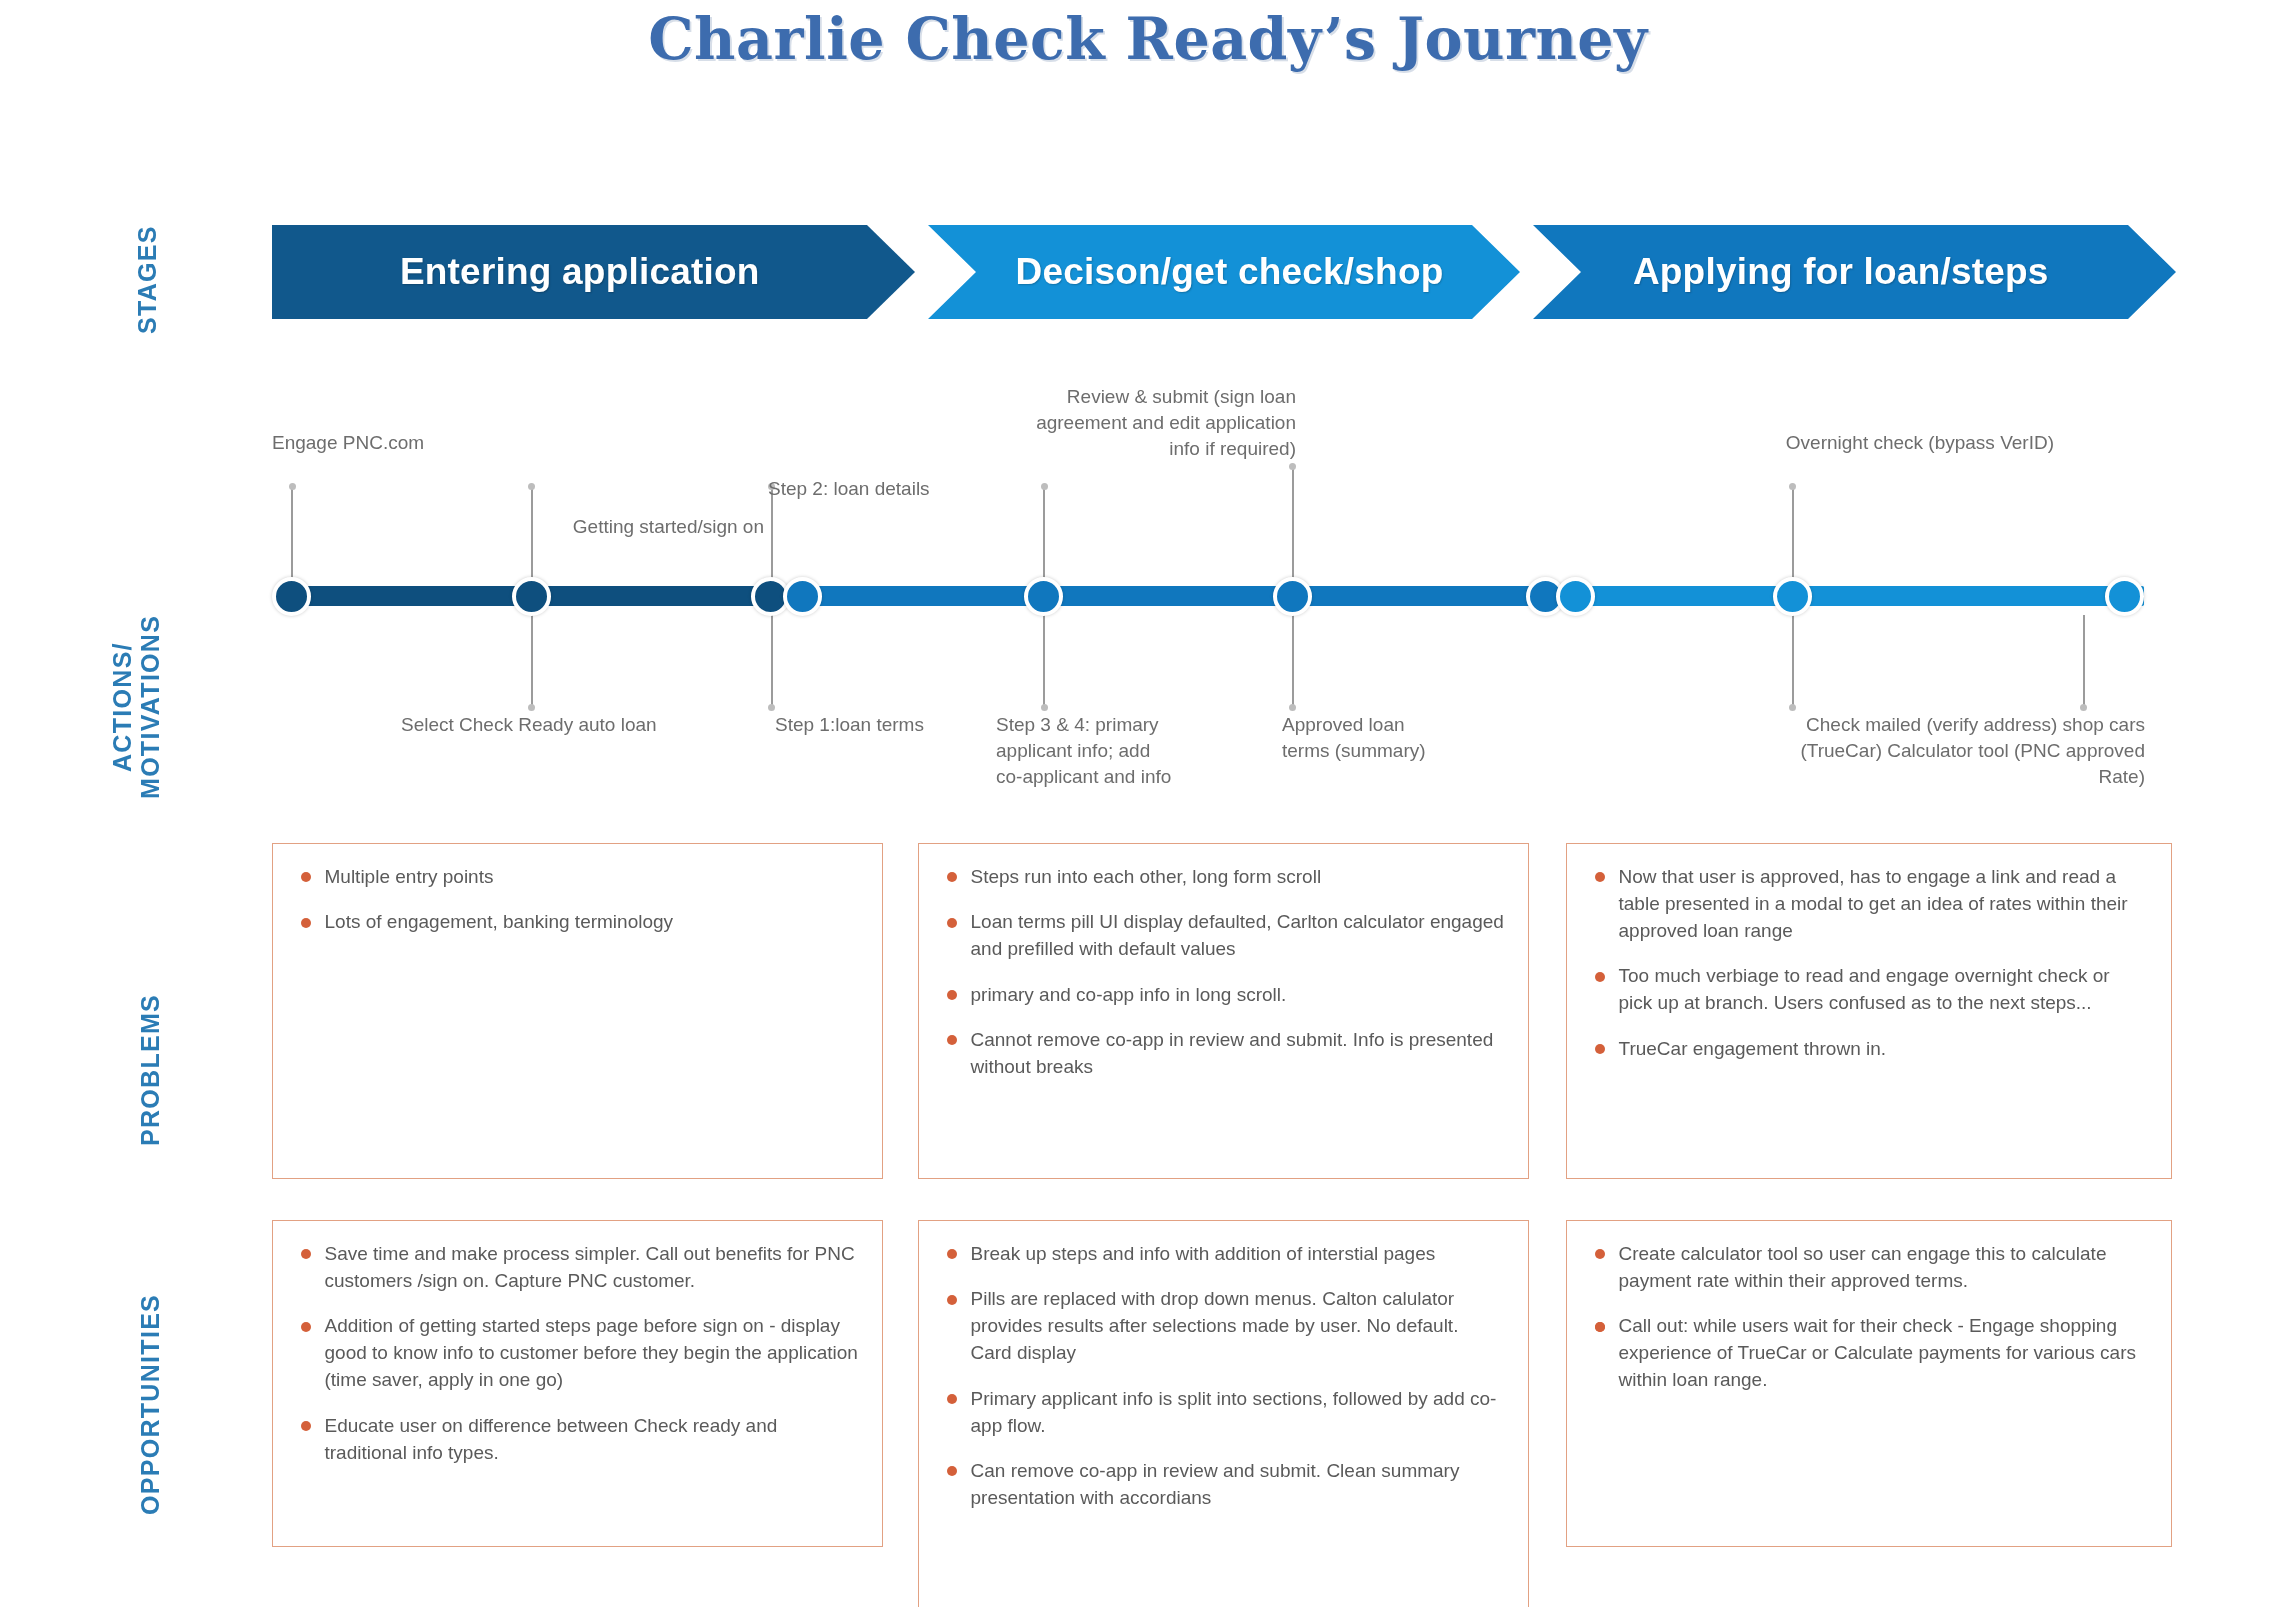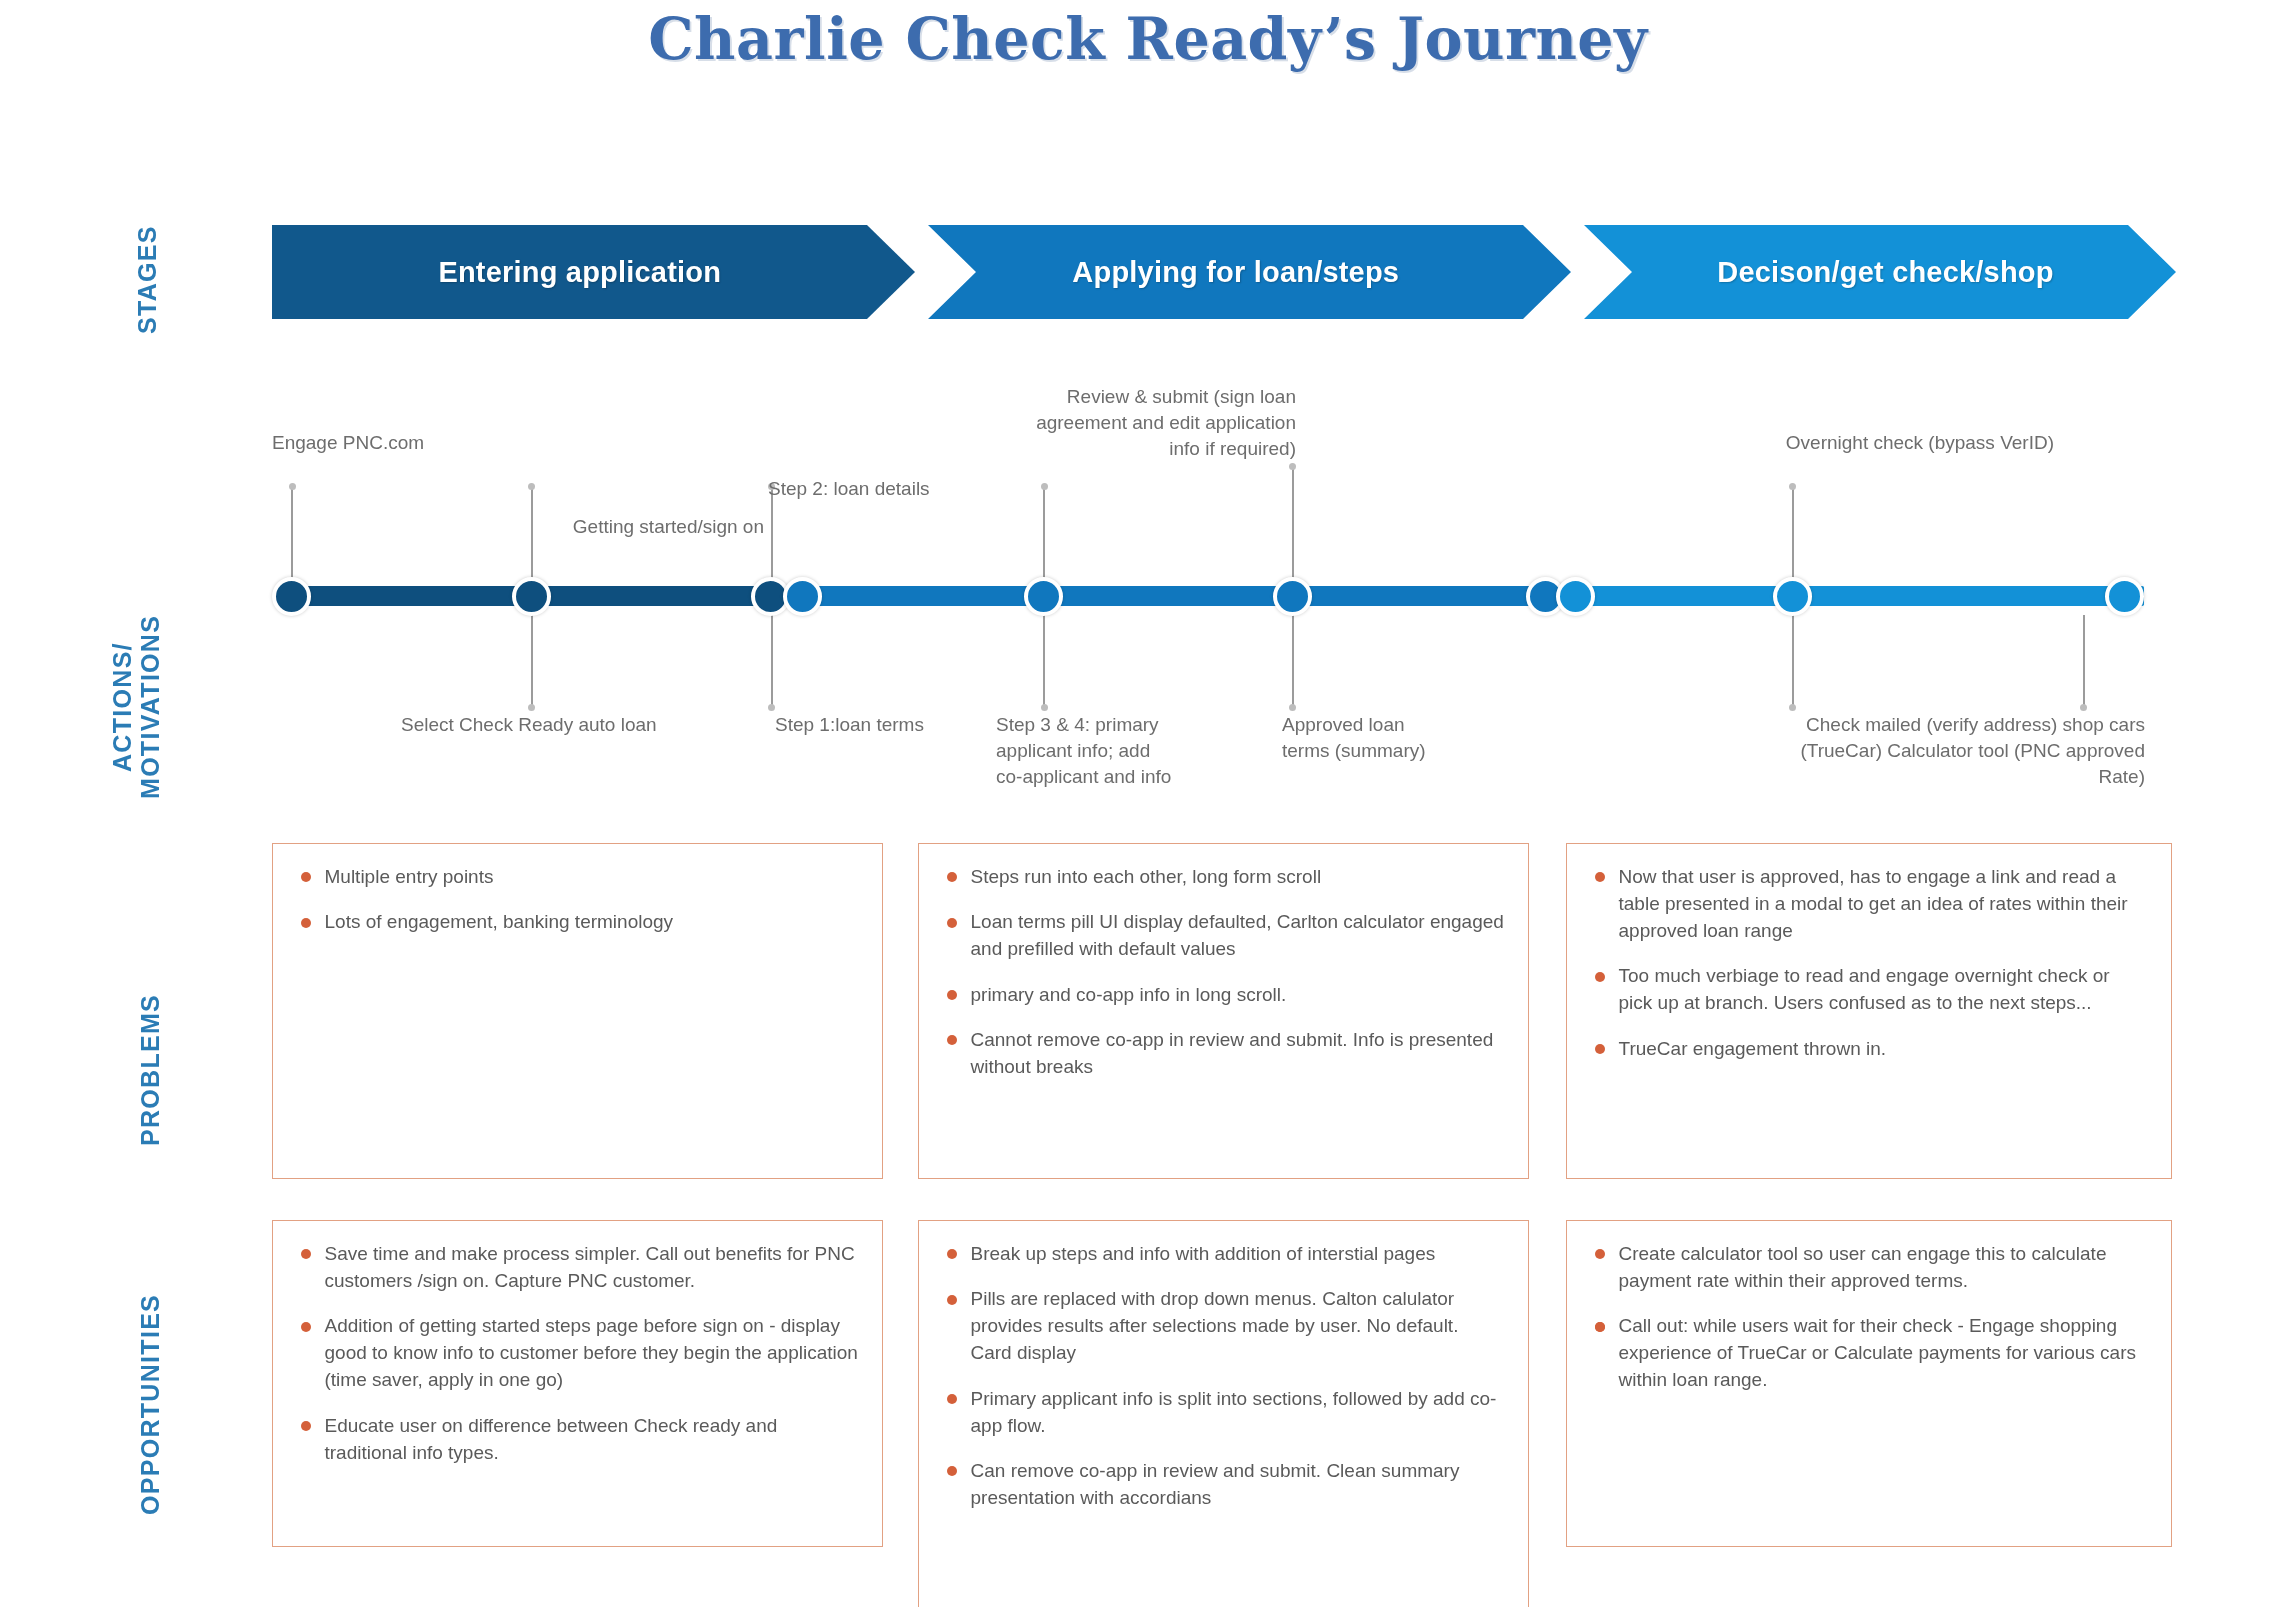--- a/index.html
+++ b/index.html
@@ -42,21 +42,21 @@
   #stages-row{
     position:absolute;left:272px;top:225px;width:1896px;height:94px;
     display:flex;
   }
   .stage{
     position:relative;
     height:94px;
     display:flex;align-items:center;justify-content:center;
     color:#ffffff;
     font-weight:bold;
-    font-size:29px;
+    font-size:37px;
     letter-spacing:0.2px;
     text-shadow:0.9px 0.9px 1.8px rgba(0,0,0,.22);
     margin-right:13px;
     box-sizing:border-box;
     padding-left:16.5px;padding-right:44px;
   }
   .stage.s1{flex:0 0 643px;background:#11588C;
     clip-path:polygon(0 0, calc(100% - 48px) 0, 100% 50%, calc(100% - 48px) 100%, 0 100%);}
   .stage.s2{flex:0 0 643px;background:#1077BE;
     clip-path:polygon(0 0, calc(100% - 48px) 0, 100% 50%, calc(100% - 48px) 100%, 0 100%, 48px 50%);}
@@ -134,25 +134,25 @@
 <div class="rail" id="rail-stages">STAGES</div>
 <div class="rail" id="rail-actions">ACTIONS/
 MOTIVATIONS</div>
 <div class="rail" id="rail-problems">PROBLEMS</div>
 <div class="rail" id="rail-opportunities">OPPORTUNITIES</div>
 
 <div id="stages-row">
   <div class="stage s1">
     <span>Entering application</span>
   </div>
+  <div class="stage s3">
+    <span>Decison/get check/shop</span>
+  </div>
   <div class="stage s2">
     <span>Applying for loan/steps</span>
-  </div>
-  <div class="stage s3">
-    <span>Decison/get check/shop</span>
   </div>
 </div>
 
 <div id="timeline">
 
   <div class="bar b1" style="left:13px;width:487px;"></div>
   <div class="bar b2" style="left:511px;width:762px;"></div>
   <div class="bar b3" style="left:1284px;width:588px;"></div>
 
   <div class="stem" style="left:19px;top:92px;height:92px;"></div>

